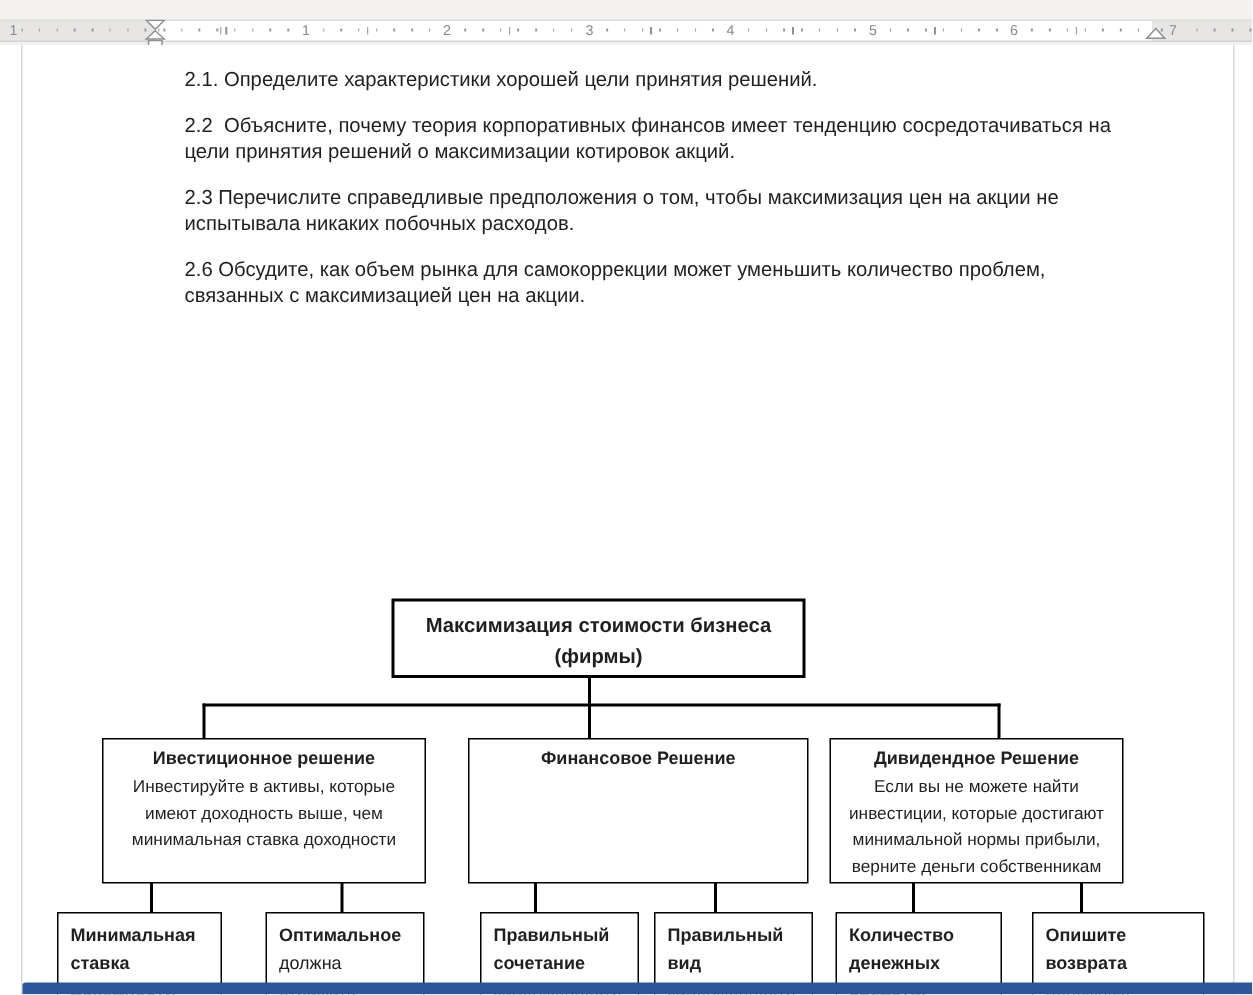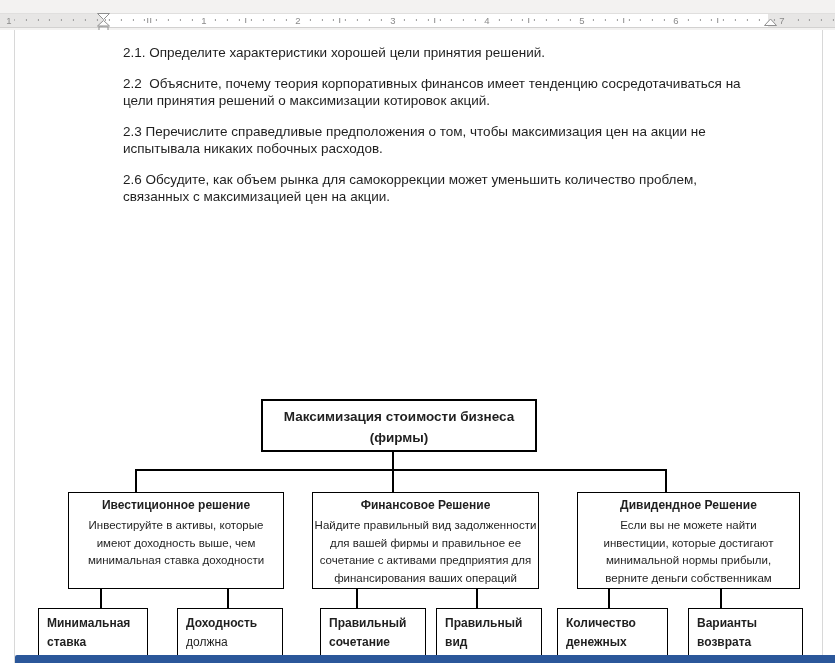--- a/index.html
+++ b/index.html
@@ -96,67 +96,63 @@
     <div class="cline" style="left:665px;top:469px;width:2px;height:24px;"></div>
 
     <div class="dbox" style="left:68px;top:492px;width:216px;height:97px;">
       <div class="branch-title">Ивестиционное решение</div>
       <div class="branch-body">Инвестируйте в активы, которые
 имеют доходность выше, чем
 минимальная ставка доходности</div>
     </div>
     <div class="dbox" style="left:312px;top:492px;width:227px;height:97px;">
       <div class="branch-title">Финансовое Решение</div>
-      <div class="branch-body">Найдите правильный вид задолженности
-для вашей фирмы и правильное ее
-сочетание с активами предприятия для
-финансирования ваших операций</div>
     </div>
-    <div class="dbox" style="left:577px;top:492px;width:223px;height:97px;">
+    <div class="dbox" style="left:553px;top:492px;width:196px;height:97px;">
       <div class="branch-title">Дивидендное Решение</div>
       <div class="branch-body">Если вы не можете найти
 инвестиции, которые достигают
 минимальной нормы прибыли,
 верните деньги собственникам</div>
     </div>
 
     <div class="cline" style="left:100px;top:588px;width:2px;height:21px;"></div>
     <div class="cline" style="left:227px;top:588px;width:2px;height:21px;"></div>
     <div class="cline" style="left:356px;top:588px;width:2px;height:21px;"></div>
     <div class="cline" style="left:476px;top:588px;width:2px;height:21px;"></div>
     <div class="cline" style="left:608px;top:588px;width:2px;height:21px;"></div>
     <div class="cline" style="left:720px;top:588px;width:2px;height:21px;"></div>
 
     <div class="dbox leaf" style="left:38px;top:608px;width:110px;height:58px;">
       <div><span class="b">Минимальная</span><span></span></div>
       <div><span class="b">ставка</span><span></span></div>
       <div><span class="b">доходности</span><span></span></div>
     </div>
     <div class="dbox leaf" style="left:177px;top:608px;width:106px;height:58px;">
-      <div><span class="b">Доходность</span><span></span></div>
+      <div><span class="b">Оптимальное</span><span></span></div>
       <div><span class="b"></span><span>должна</span></div>
       <div><span class="b"></span><span>отражать</span></div>
     </div>
     <div class="dbox leaf" style="left:320px;top:608px;width:106px;height:58px;">
       <div><span class="b">Правильный</span><span></span></div>
       <div><span class="b">сочетание</span><span></span></div>
       <div><span class="b"></span><span>задолженности</span></div>
     </div>
     <div class="dbox leaf" style="left:436px;top:608px;width:106px;height:58px;">
       <div><span class="b">Правильный</span><span></span></div>
       <div><span class="b">вид</span><span></span></div>
       <div><span class="b"></span><span>задолженности</span></div>
     </div>
     <div class="dbox leaf" style="left:557px;top:608px;width:111px;height:58px;">
       <div><span class="b">Количество</span><span></span></div>
       <div><span class="b">денежных</span><span></span></div>
       <div><span class="b">средств,</span></div>
     </div>
     <div class="dbox leaf" style="left:688px;top:608px;width:115px;height:58px;">
-      <div><span class="b">Варианты</span><span></span></div>
+      <div><span class="b">Опишите</span><span></span></div>
       <div><span class="b">возврата</span><span></span></div>
       <div><span class="b"></span><span>денежных средств</span></div>
     </div>
   </div>
 
   <div class="status-edge"></div>
 
 </div>
 
 </body></html>

